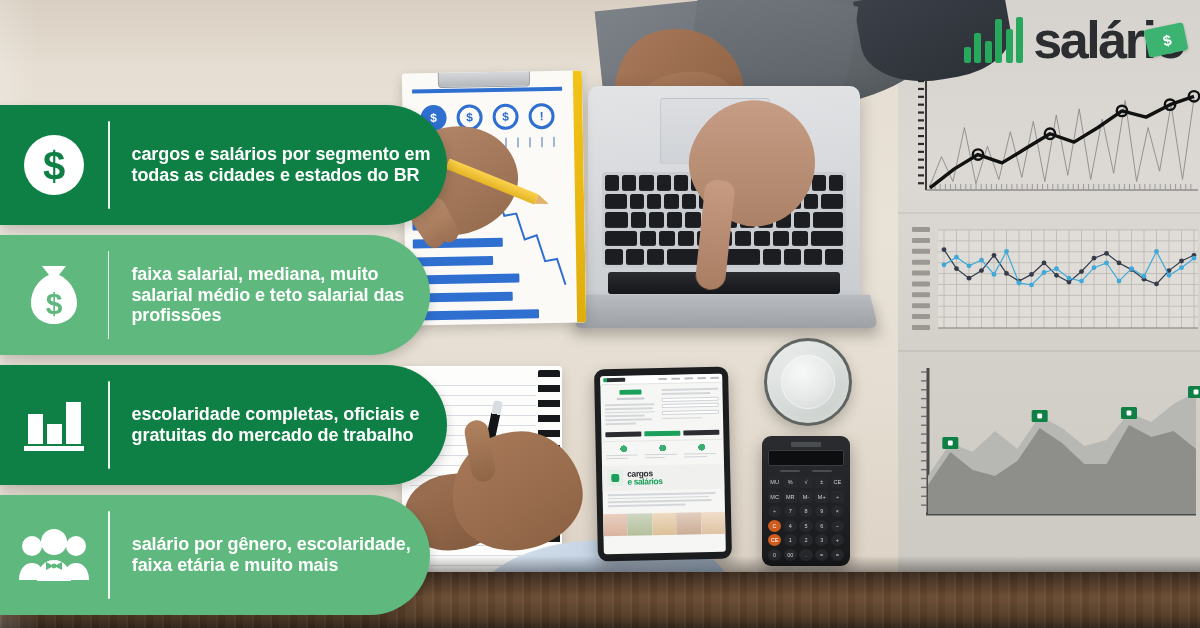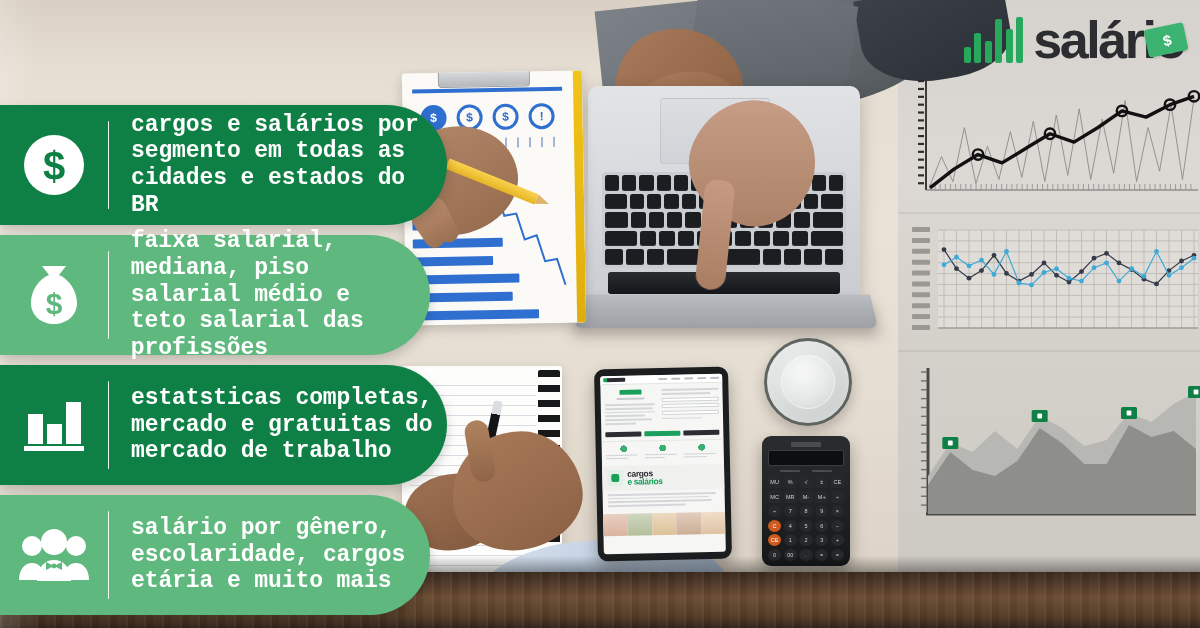--- a/index.html
+++ b/index.html
@@ -325,22 +325,22 @@
     display:flex; align-items:center;
     box-shadow:0 5px 12px rgba(0,0,0,.18);
   }
   .band.dark{background:#0f8045;width:447px;}
   .band.light{background:#5fb87d;width:430px;}
   .band-icon{
     width:108px; min-width:108px; display:flex; align-items:center; justify-content:center;
   }
   .band-div{width:3px;height:88px;background:rgba(255,255,255,.92);border-radius:2px;margin-right:22px;}
   .band-text{
-    color:#fff; font-size:23px; font-weight:bold; line-height:1.16;
-    letter-spacing:-.1px; padding-right:14px;font-family:Liberation Mono, monospace;
+    color:#fff; font-size:18px; font-weight:bold; line-height:1.16;
+    letter-spacing:-.1px; padding-right:14px;
   }
 
   
   .logo{
     position:absolute; right:16px; top:14px; display:flex; align-items:center; gap:10px; z-index:22;
   }
   .logo-bars{display:flex;align-items:flex-end;gap:3.5px;height:46px;}
   .lb{width:7px;background:#27a85c;border-radius:2px;}
   .logo-word{
     font-size:52px;font-weight:bold;color:#2b2d31;letter-spacing:-2.4px;
@@ -843,49 +843,49 @@
         <div class="band-text">cargos e salários por segmento em todas as cidades e estados do BR</div>
       </div>
       <div class="band light">
         <div class="band-icon" style="color: rgb(95, 184, 125);">
           <svg width="64" height="66" viewBox="0 0 64 66">
       <path d="M20 4 h24 l-7 9 c10 4 18 16 18 28 0 13-11 21-23 21S9 54 9 41 17 17 27 13 L20 4 Z" fill="#ffffff"></path>
       <text x="32" y="52" font-family="Liberation Sans, sans-serif" font-size="30" font-weight="bold" text-anchor="middle" fill="currentColor">$</text>
           </svg>
         </div>
         <div class="band-div"></div>
-        <div class="band-text">faixa salarial, mediana, piso salarial médio e teto salarial das profissões</div>
+        <div class="band-text">faixa salarial, mediana, muito salarial médio e teto salarial das profissões</div>
       </div>
       <div class="band dark">
         <div class="band-icon" style="color: rgb(15, 128, 69);">
           <svg width="64" height="62" viewBox="0 0 64 62">
       <rect x="6" y="20" width="15" height="30" fill="#ffffff"></rect>
       <rect x="25" y="30" width="15" height="20" fill="#ffffff"></rect>
       <rect x="44" y="8" width="15" height="42" fill="#ffffff"></rect>
       <rect x="2" y="52" width="60" height="5" fill="#ffffff"></rect>
           </svg>
         </div>
         <div class="band-div"></div>
-        <div class="band-text">estatsticas completas, mercado e gratuitas do mercado de trabalho</div>
+        <div class="band-text">escolaridade completas, oficiais e gratuitas do mercado de trabalho</div>
       </div>
       <div class="band light">
         <div class="band-icon" style="color: rgb(95, 184, 125);">
           <svg width="72" height="54" viewBox="0 0 72 54">
       <circle cx="14" cy="18" r="10" fill="#ffffff"></circle>
       <path d="M1 52 c0-11 6-17 13-17 s13 6 13 17 Z" fill="#ffffff"></path>
       <circle cx="58" cy="18" r="10" fill="#ffffff"></circle>
       <path d="M45 52 c0-11 6-17 13-17 s13 6 13 17 Z" fill="#ffffff"></path>
       <circle cx="36" cy="14" r="13" fill="#ffffff"></circle>
       <path d="M19 53 c0-14 8-21 17-21 s17 7 17 21 Z" fill="#ffffff"></path>
       <path d="M36 38 l-8-4 0 8 Z M36 38 l8-4 0 8 Z" fill="currentColor"></path>
       <circle cx="36" cy="38" r="2.4" fill="currentColor"></circle>
           </svg>
         </div>
         <div class="band-div"></div>
-        <div class="band-text">salário por gênero, escolaridade, cargos etária e muito mais</div>
+        <div class="band-text">salário por gênero, escolaridade, faixa etária e muito mais</div>
       </div>
     </div>
 
   <div class="logo">
     <div class="logo-bars">
       <div class="lb" style="height:16px"></div>
       <div class="lb" style="height:30px"></div>
       <div class="lb" style="height:22px"></div>
       <div class="lb" style="height:44px"></div>
       <div class="lb" style="height:34px"></div>

